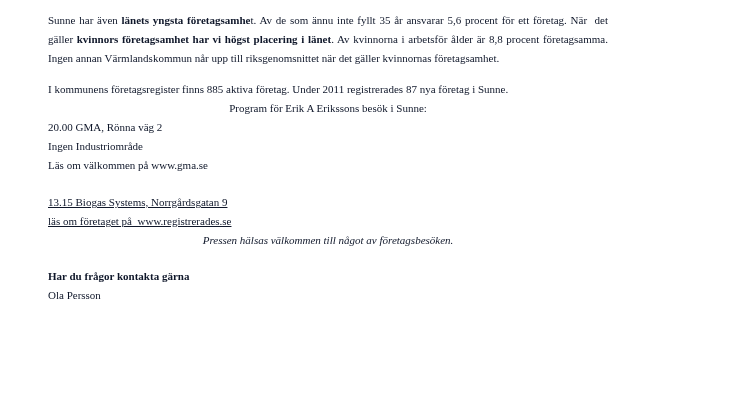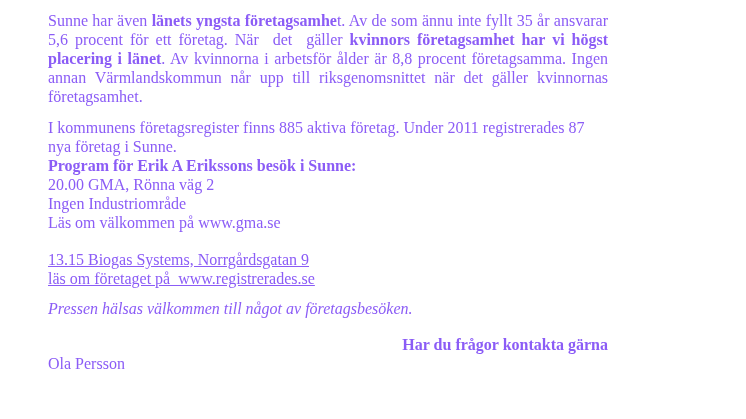--- a/index.html
+++ b/index.html
@@ -11,57 +11,57 @@
     width: 746px;
     height: 419px;
     overflow: hidden;
   }
   .page {
     box-sizing: border-box;
     width: 746px;
     height: 419px;
     padding: 11px 40px 0 48px;
     font-family: "Liberation Serif", "DejaVu Serif", serif;
-    font-size: 16px;
+    font-size: 11px;
     line-height: 19px;
-    color: #8b5cf6;
+    color: #0f172a;
     overflow: hidden;
   }
   .content {
     width: 560px;
   }
   p {
     margin: 0;
     white-space: pre-wrap;
   }
   .intro {
     text-align: justify;
     margin-bottom: 12px;
   }
   .register {
   }
   .quote {
     margin-bottom: 6px;
   }
   .bold-heading {
-    font-weight: bold;
+    font-weight: normal;
+    text-align: center;
   }
   .program-line {
     white-space: pre-wrap;
   }
   .gap-sm { margin-top: 18px; text-decoration: underline; }
   .gap-md { margin-top: 11px; }
   .press-note {
     font-style: italic;
-    margin-top: 11px;
+    text-align: center;
   }
   .contact-heading {
     font-weight: bold;
     margin-top: 17px;
-    text-align: right;
   }
   b { font-weight: bold; }
 </style>
 </head>
 <body>
 
 <div class="page">
   <div class="content">
 
     <p class="intro"><span>Sunne har även </span><b>länets yngsta företagsamhe</b><span>t. Av de som ännu inte fyllt 35 år ansvarar 5,6 procent för ett företag. När  det  gäller </span><b>kvinnors företagsamhet har vi högst placering i länet</b><span>. Av kvinnorna i arbetsför ålder är 8,8 procent företagsamma. Ingen annan Värmlandskommun når upp till riksgenomsnittet när det gäller kvinnornas företagsamhet.</span></p>

